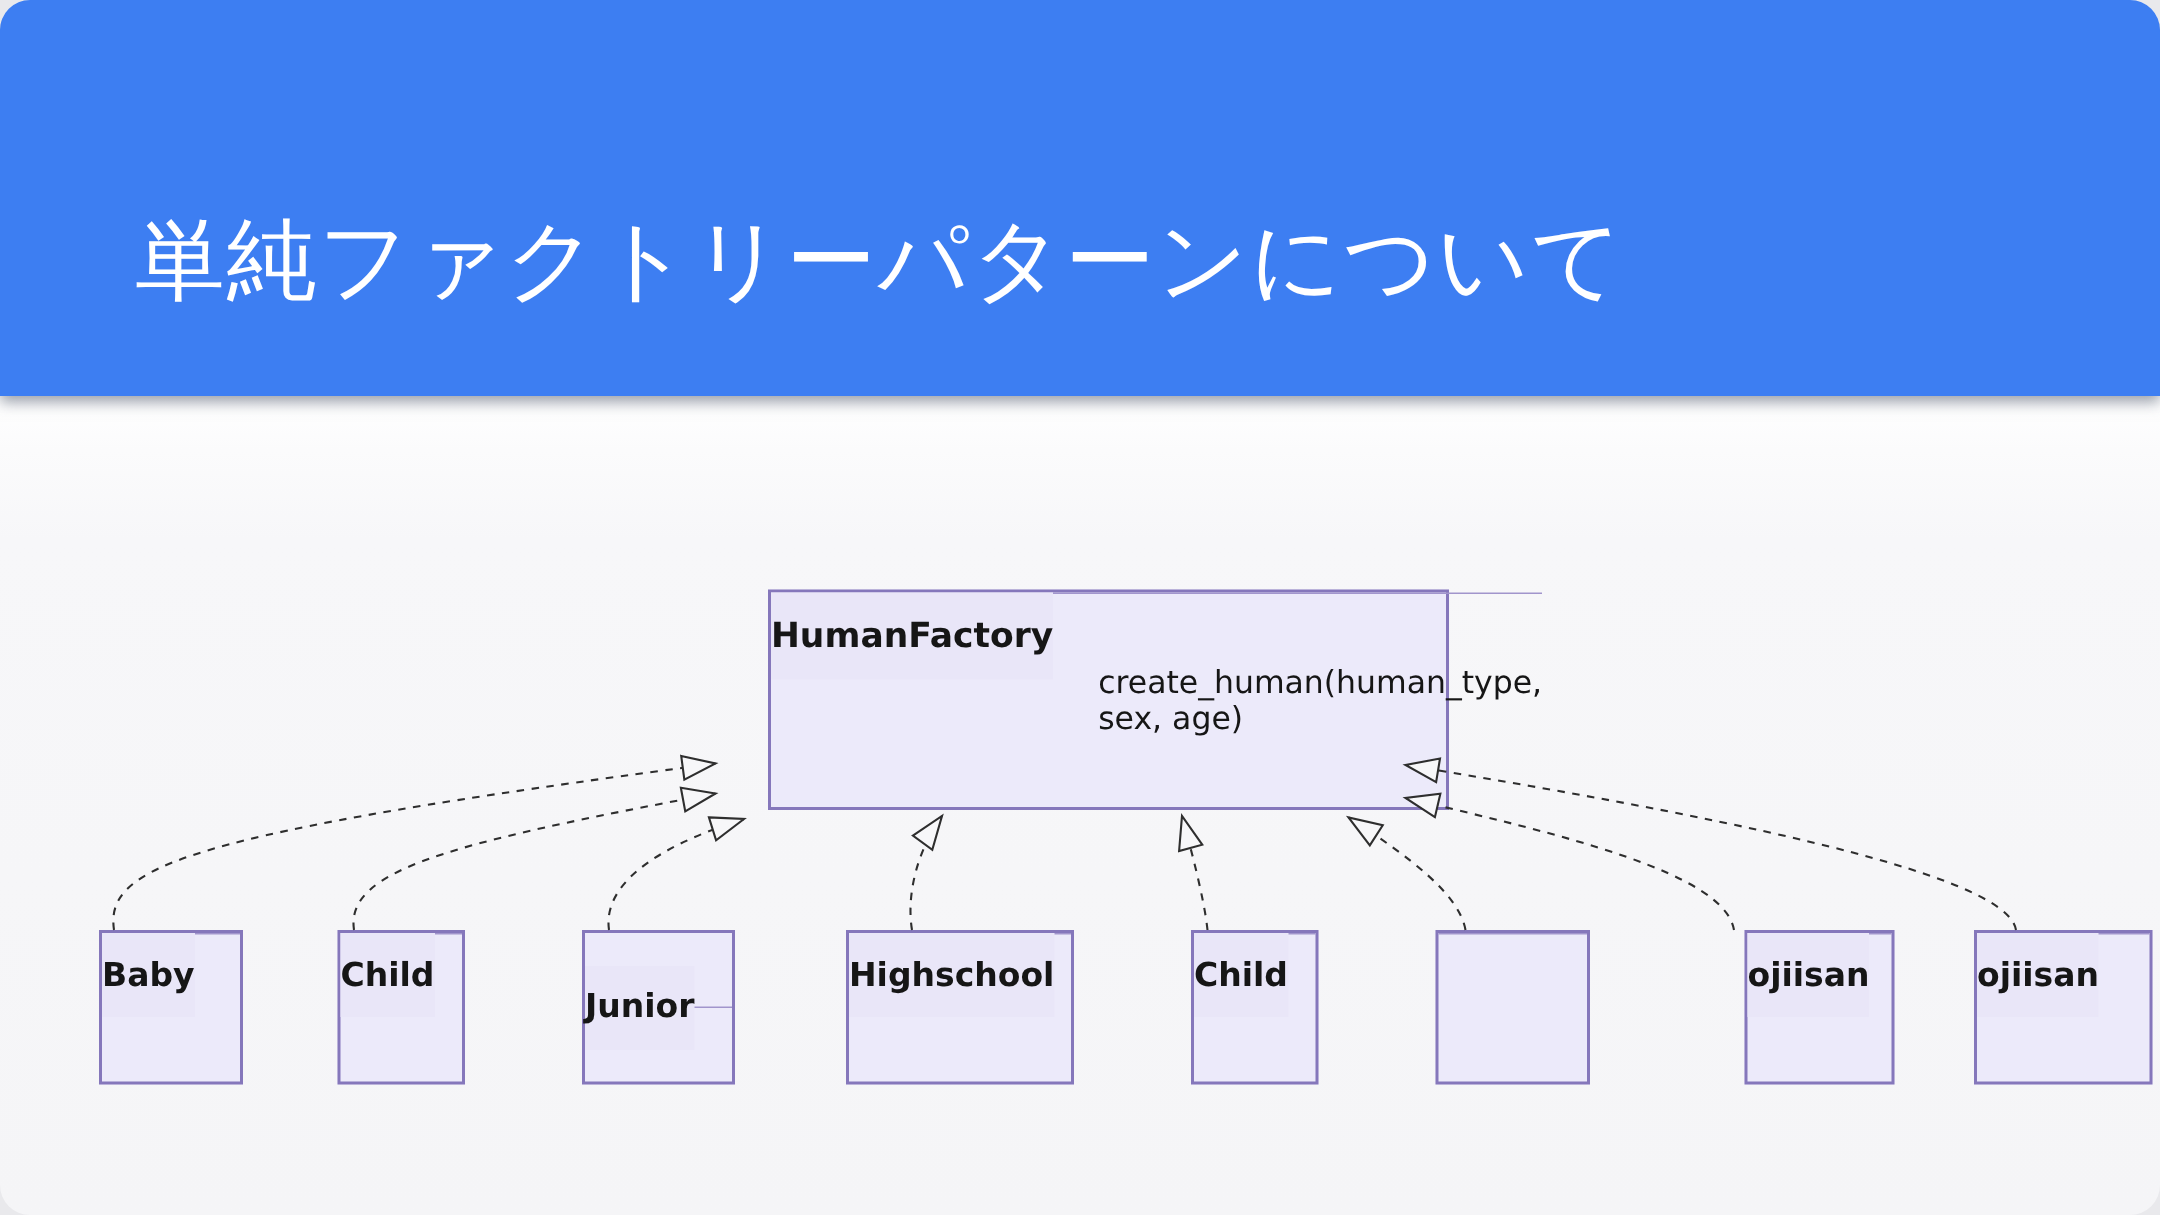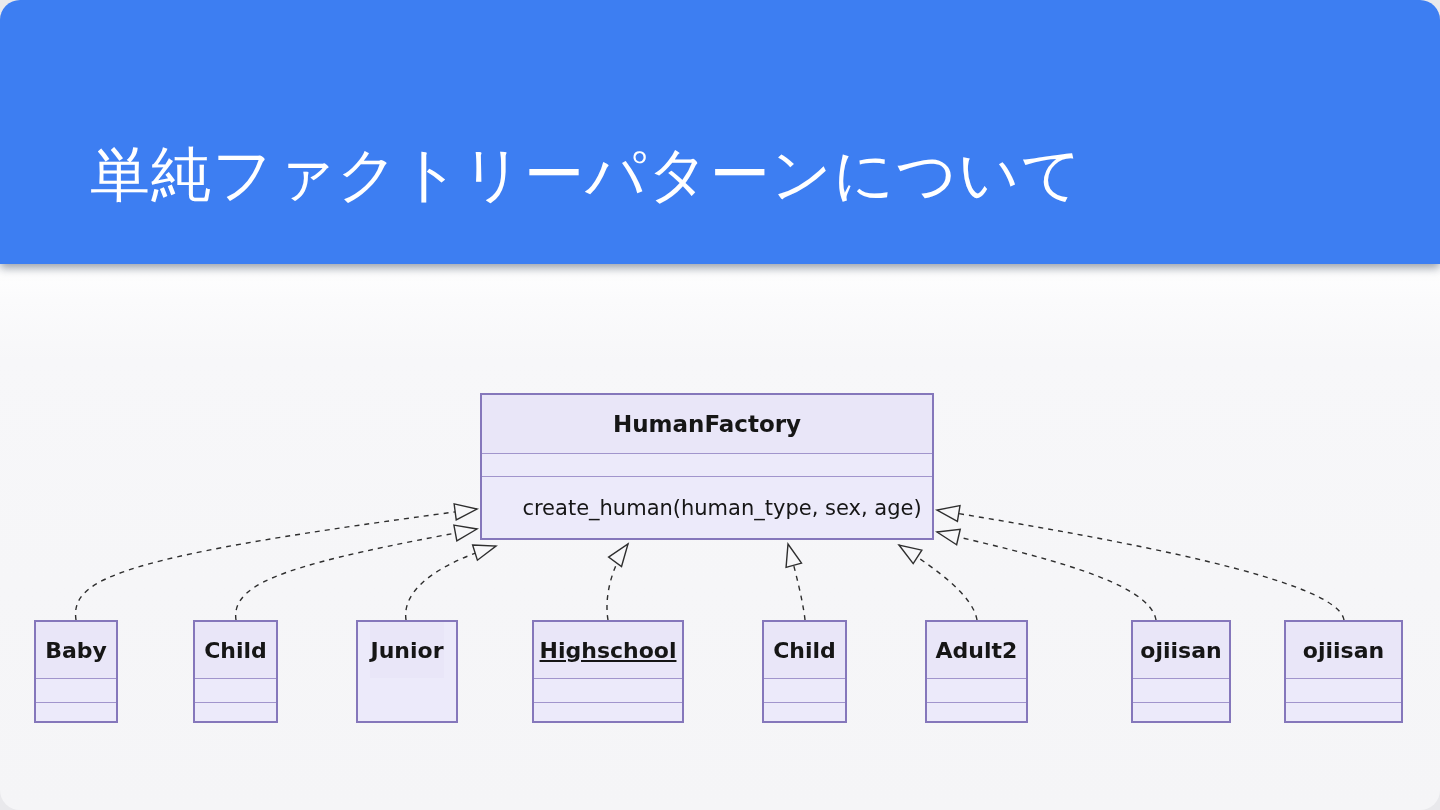--- a/index.html
+++ b/index.html
@@ -28,22 +28,23 @@
   svg.connectors path.rel{
     fill:none;stroke:#2e2e2e;stroke-width:1.4;
     stroke-dasharray:5 5;
   }
   
   .uml-box{
     position:absolute;z-index:2;
     background:#eceafa;
     border:2px solid #8577bb;
     box-sizing:border-box;
-    display:flex;flex-direction:column;
+    display:flex;
     color:#161616;
+    margin-left:32px;
   }
   .cmp{box-sizing:border-box;flex:0 0 auto;}
   .cmp + .cmp{border-top:1px solid #a195cc;}
   .c-title{
     display:flex;align-items:center;justify-content:center;
     background:#e9e6f8;font-weight:bold;
   }
   .c-ops{display:flex;align-items:center;justify-content:center;}
   .factory{left:480px;top:393px;width:454px;height:147px;}
   .factory .c-title{height:58px;font-size:23px;}
@@ -78,52 +79,51 @@
     <path class="rel" d="M 1156 620 C 1150 582, 1040 556, 937 532" marker-end="url(#hollowArrow)"></path>
     <path class="rel" d="M 1344 620 C 1338 580, 1120 540, 937 510" marker-end="url(#hollowArrow)"></path>
   </svg>
 
   <div class="uml-box factory">
     <div class="cmp c-title">HumanFactory</div>
     <div class="cmp c-attrs"></div>
     <div class="cmp c-ops">create_human(human_type, sex, age)</div>
   </div>
 
-  <div class="uml-box child" style="left:34px;width:84px;">
+  <div class="uml-box child" style="left:34px;width:96px;">
     <div class="cmp c-title">Baby</div>
     <div class="cmp c-attrs"></div>
     <div class="cmp c-ops"></div>
   </div>
 
   <div class="uml-box child" style="left:193px;width:85px;">
     <div class="cmp c-title">Child</div>
     <div class="cmp c-attrs"></div>
     <div class="cmp c-ops"></div>
   </div>
 
   <div class="uml-box child" style="left:356px;width:102px;align-items:center;">
     <div class="cmp c-title">Junior</div>
     <div class="cmp c-attrs"></div>
     <div class="cmp c-ops"></div>
   </div>
 
-  <div class="uml-box child" style="left:532px;width:152px;text-decoration:underline;">
+  <div class="uml-box child" style="left:532px;width:152px;">
     <div class="cmp c-title">Highschool</div>
     <div class="cmp c-attrs"></div>
     <div class="cmp c-ops"></div>
   </div>
 
   <div class="uml-box child" style="left:762px;width:85px;">
     <div class="cmp c-title">Child</div>
     <div class="cmp c-attrs"></div>
     <div class="cmp c-ops"></div>
   </div>
 
   <div class="uml-box child" style="left:925px;width:103px;">
-    <div class="cmp c-title">Adult2</div>
     <div class="cmp c-attrs"></div>
     <div class="cmp c-ops"></div>
   </div>
 
   <div class="uml-box child" style="left:1131px;width:100px;">
     <div class="cmp c-title">ojiisan</div>
     <div class="cmp c-attrs"></div>
     <div class="cmp c-ops"></div>
   </div>
 

